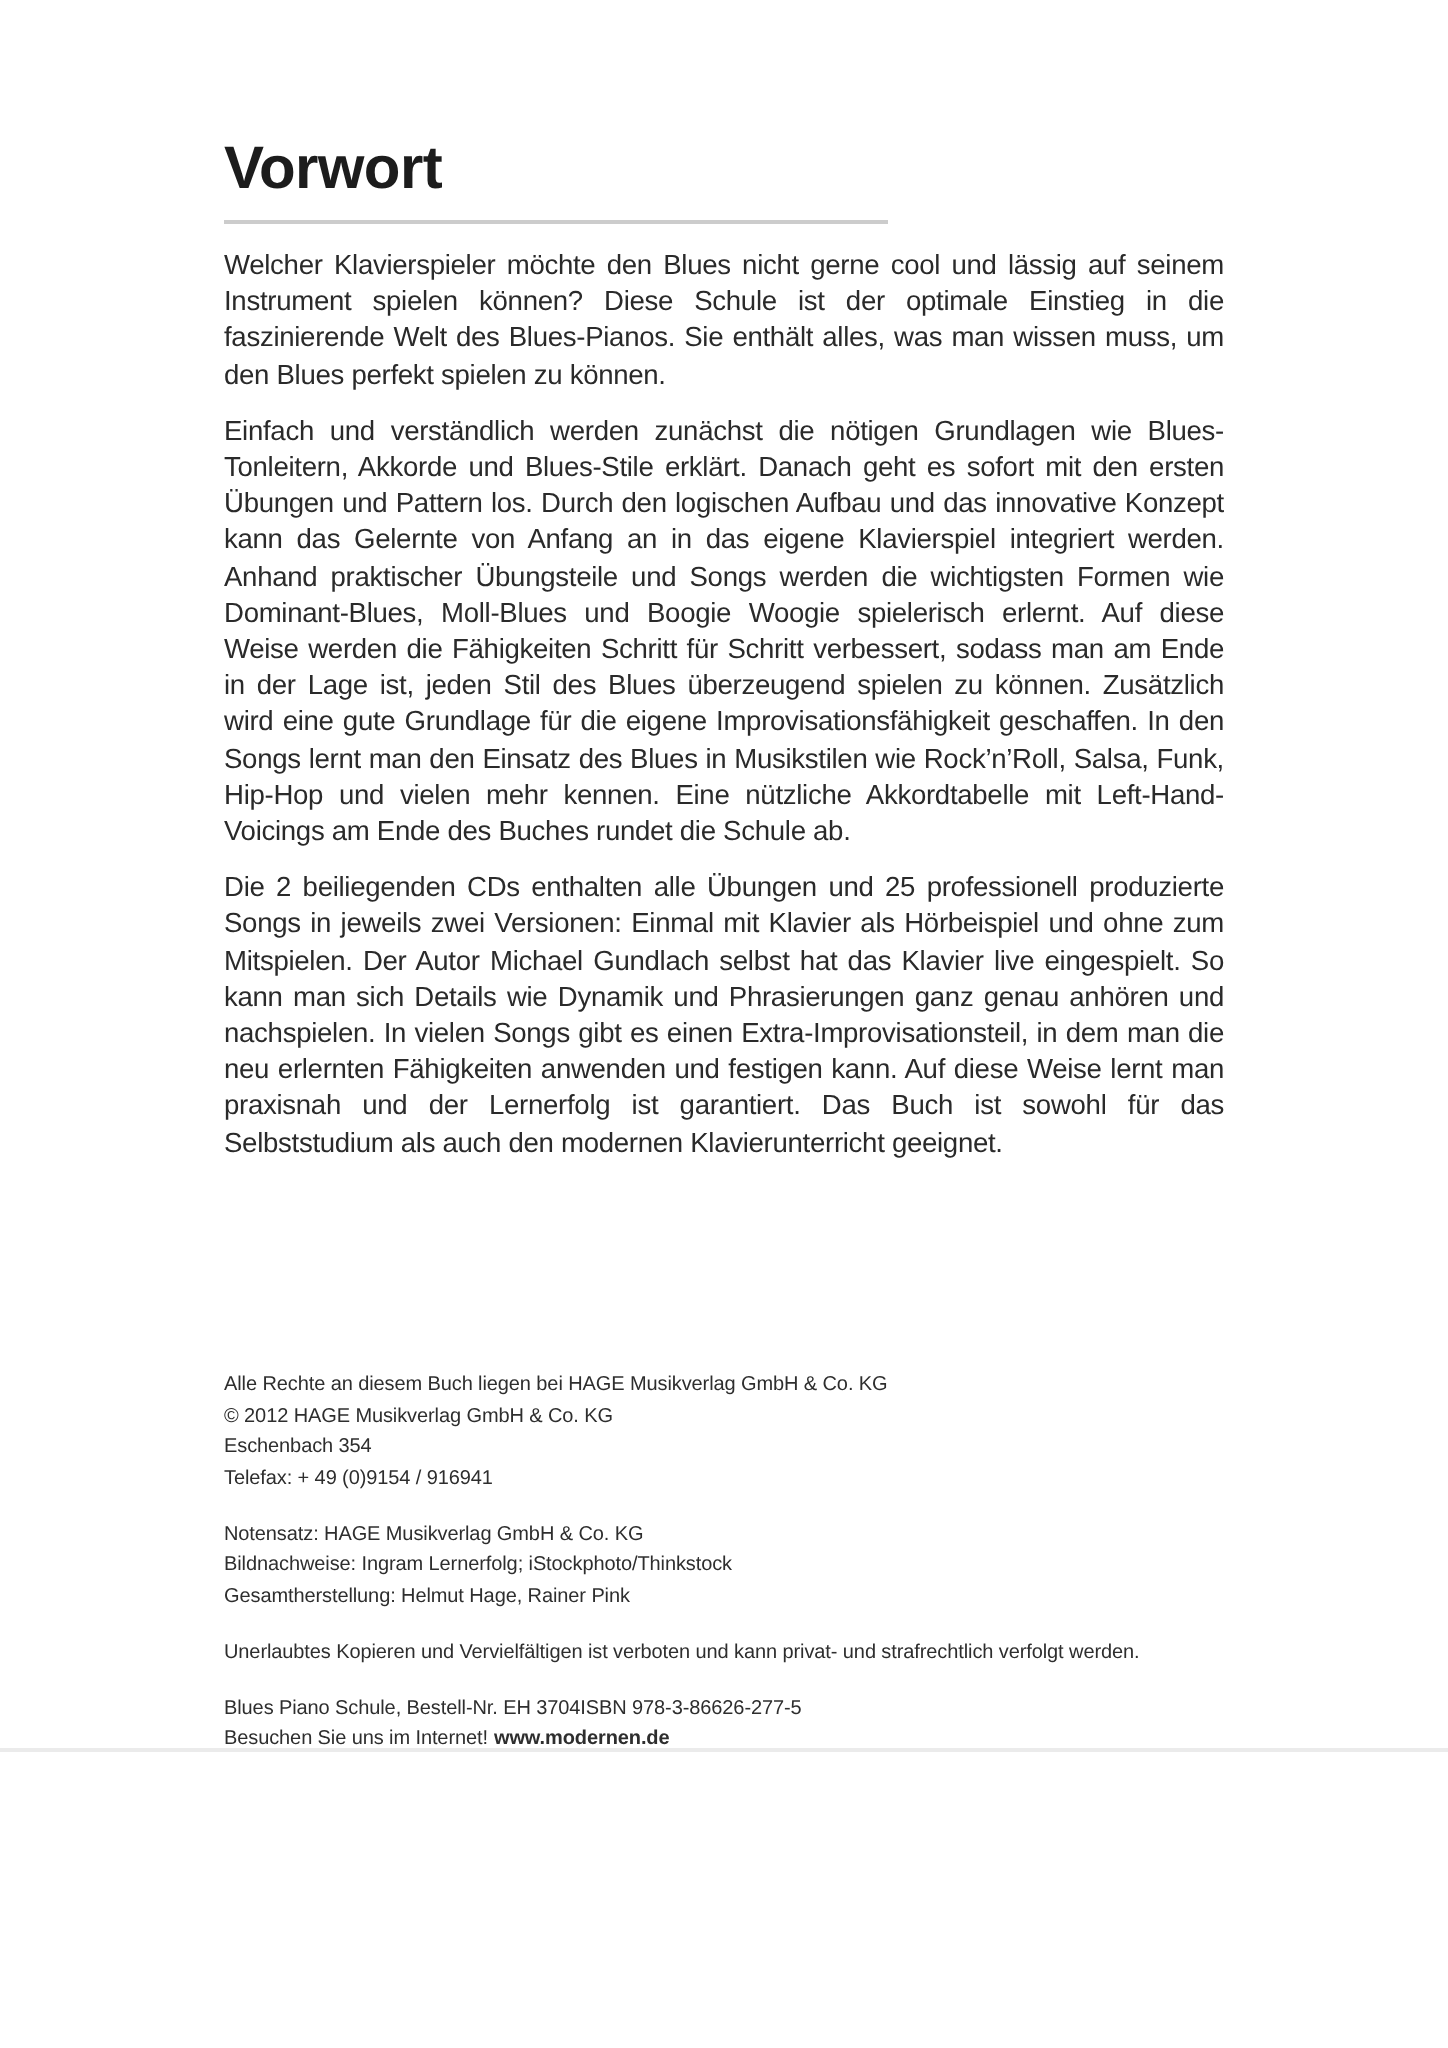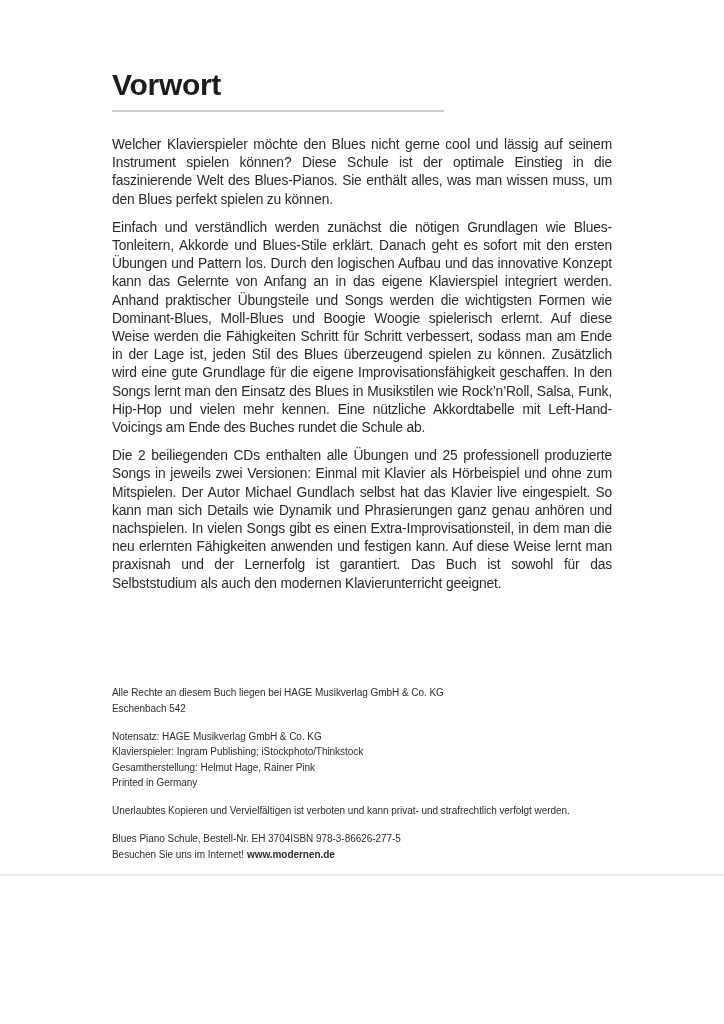--- a/index.html
+++ b/index.html
@@ -26,21 +26,21 @@
     position: absolute;
     left: 112px;
     top: 110px;
     width: 332px;
     height: 2px;
     background: #cccccc;
   }
   .body-text {
     position: absolute;
     left: 112px;
-    top: 136px;
+    top: 124px;
     width: 500px;
     font-size: 13.8px;
     line-height: 18.2px;
     letter-spacing: -0.15px;
     color: #2a2a2a;
     text-align: justify;
   }
   .body-text p { margin: 0 0 10px 0; }
   .imprint {
     position: absolute;
@@ -76,28 +76,29 @@
   <div class="body-text">
     <p>Welcher Klavierspieler möchte den Blues nicht gerne cool und lässig auf seinem Instrument spielen können? Diese Schule ist der optimale Einstieg in die faszinierende Welt des Blues-Pianos. Sie enthält alles, was man wissen muss, um den Blues perfekt spielen zu können.</p>
     <p>Einfach und verständlich werden zunächst die nötigen Grundlagen wie Blues-Tonleitern, Akkorde und Blues-Stile erklärt. Danach geht es sofort mit den ersten Übungen und Pattern los. Durch den logischen Aufbau und das innovative Konzept kann das Gelernte von Anfang an in das eigene Klavierspiel integriert werden. Anhand praktischer Übungsteile und Songs werden die wichtigsten Formen wie Dominant-Blues, Moll-Blues und Boogie Woogie spielerisch erlernt. Auf diese Weise werden die Fähigkeiten Schritt für Schritt verbessert, sodass man am Ende in der Lage ist, jeden Stil des Blues überzeugend spielen zu können. Zusätzlich wird eine gute Grundlage für die eigene Improvisationsfähigkeit geschaffen. In den Songs lernt man den Einsatz des Blues in Musikstilen wie Rock’n’Roll, Salsa, Funk, Hip-Hop und vielen mehr kennen. Eine nützliche Akkordtabelle mit Left-Hand-Voicings am Ende des Buches rundet die Schule ab.</p>
     <p>Die 2 beiliegenden CDs enthalten alle Übungen und 25 professionell produzierte Songs in jeweils zwei Versionen: Einmal mit Klavier als Hörbeispiel und ohne zum Mitspielen. Der Autor Michael Gundlach selbst hat das Klavier live eingespielt. So kann man sich Details wie Dynamik und Phrasierungen ganz genau anhören und nachspielen. In vielen Songs gibt es einen Extra-Improvisationsteil, in dem man die neu erlernten Fähigkeiten anwenden und festigen kann. Auf diese Weise lernt man praxisnah und der Lernerfolg ist garantiert. Das Buch ist sowohl für das Selbststudium als auch den modernen Klavierunterricht geeignet.</p>
   </div>
 
   <div class="imprint">
 
     <div class="imprint-block">
       <div class="imprint-line">Alle Rechte an diesem Buch liegen bei HAGE Musikverlag GmbH &amp; Co. KG</div>
-      <div class="imprint-line">Eschenbach 542</div>
+      <div class="imprint-line">© 2012 HAGE Musikverlag GmbH &amp; Co. KG</div>
+      <div class="imprint-line">Eschenbach 354</div>
+      <div class="imprint-line">Telefax: + 49 (0)9154 / 916941</div>
     </div>
 
     <div class="imprint-block">
       <div class="imprint-line">Notensatz: HAGE Musikverlag GmbH &amp; Co. KG</div>
-      <div class="imprint-line">Klavierspieler: Ingram Publishing; iStockphoto/Thinkstock</div>
+      <div class="imprint-line">Bildnachweise: Ingram Lernerfolg; iStockphoto/Thinkstock</div>
       <div class="imprint-line">Gesamtherstellung: Helmut Hage, Rainer Pink</div>
-      <div class="imprint-line">Printed in Germany</div>
     </div>
 
     <div class="imprint-block">Unerlaubtes Kopieren und Vervielfältigen ist verboten und kann privat- und strafrechtlich verfolgt werden.</div>
 
     <div class="imprint-block">
       <div class="imprint-line">
         <span>Blues Piano Schule, Bestell-Nr. EH 3704</span><span class="isbn">ISBN 978-3-86626-277-5</span>
       </div>
       <div class="imprint-line">
         <span>Besuchen Sie uns im Internet!</span><span class="shop-url">www.modernen.de</span>

